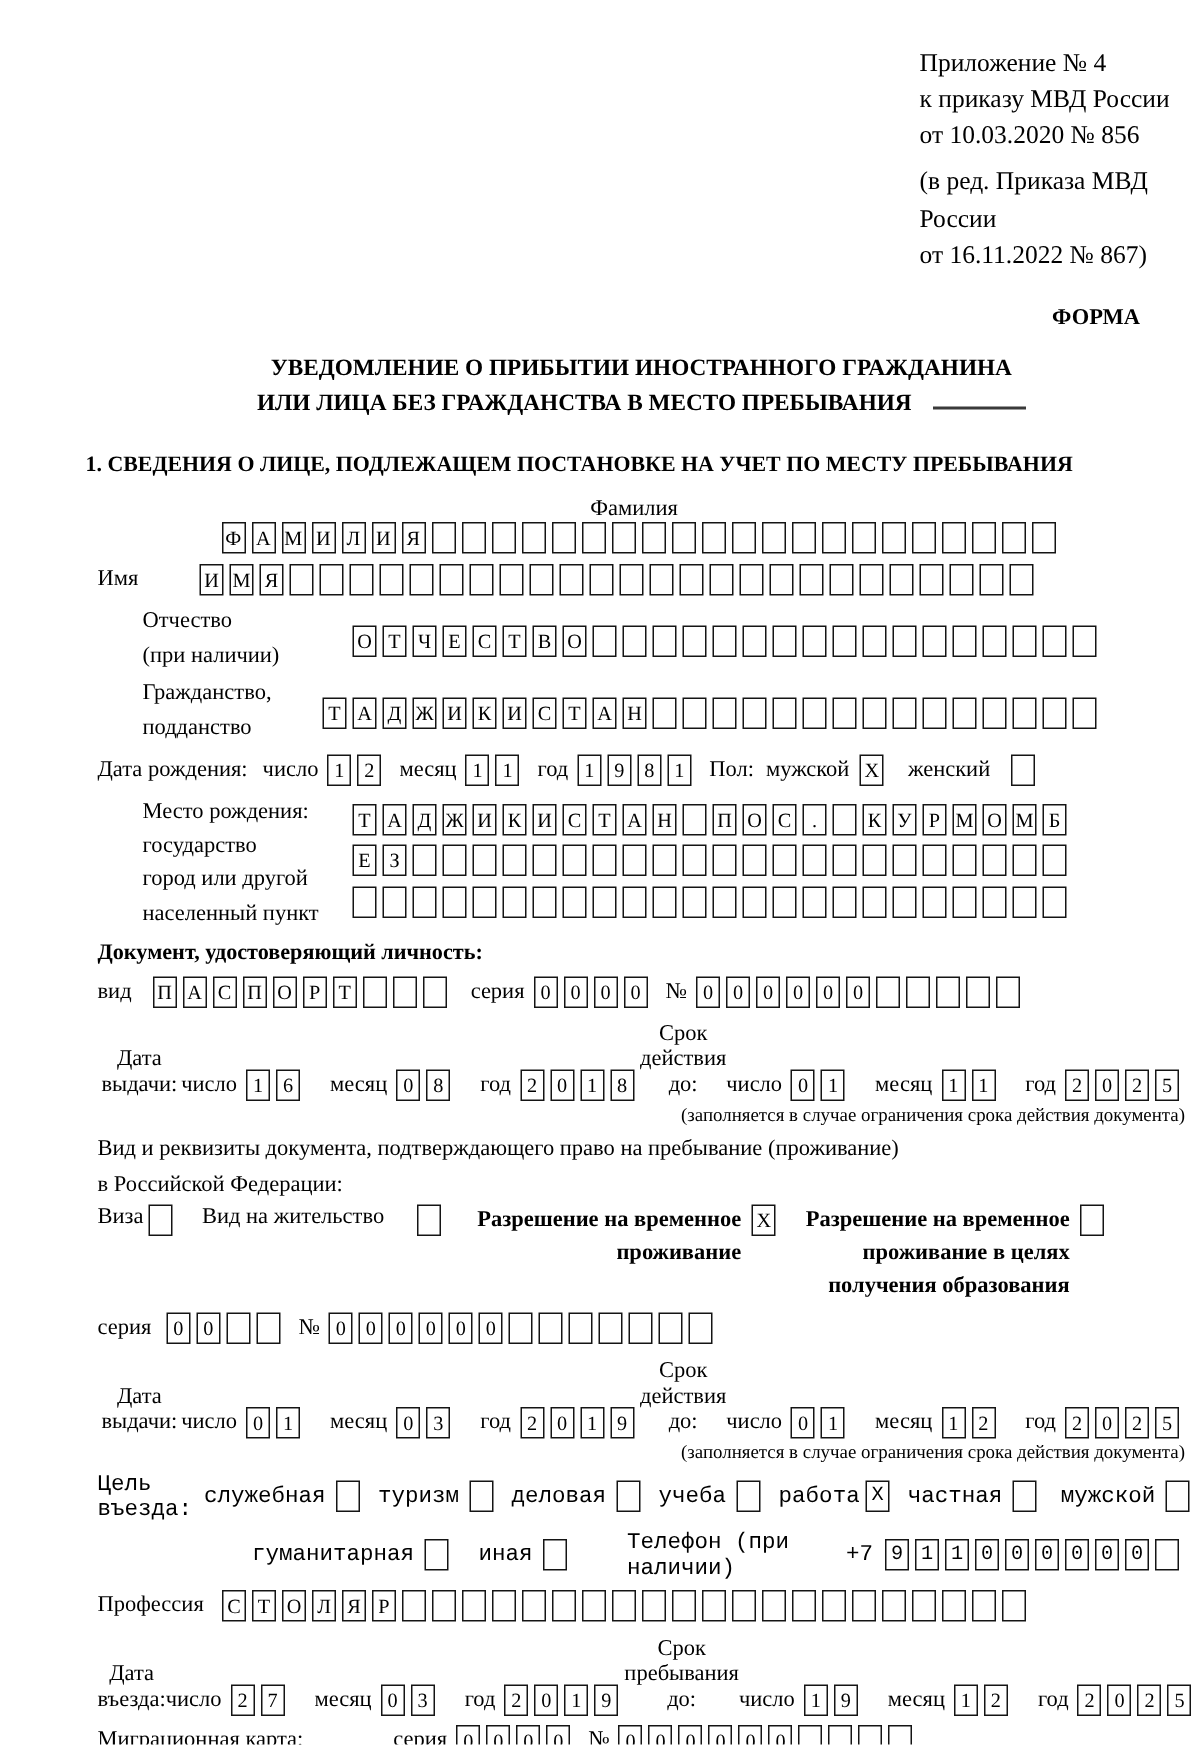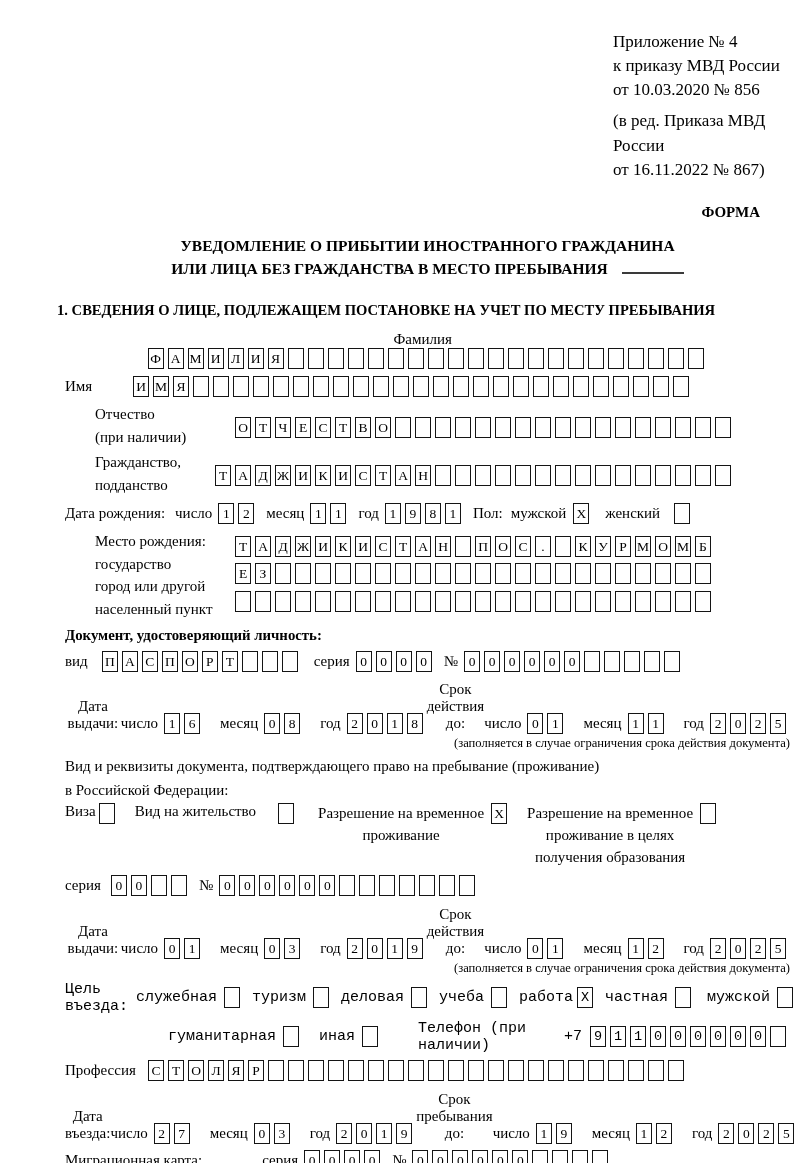--- a/index.html
+++ b/index.html
@@ -53,21 +53,21 @@
   .date-col.left { width: 368px; }
   .date-col.right { flex: 1; }
   .date-head { text-align: center; margin-bottom: 2px; }
   .date-line { display: flex; align-items: center; }
   .dl-lbl { margin-right: 6px; }
   .dl-gap { margin-left: 16px; }
   .note-right { text-align: right; font-size: 12.6px; margin-top: 2px; }
 
   .plain-line { margin-top: 7px; }
   .perm-row { display: flex; align-items: flex-start; margin-top: 4px; }
-  .perm-text-center { text-align: center; line-height: 1.45; } .mr10 { margin-right: 10px; } .mr14 { margin-right: 14px; }
+  .perm-text-center { text-align: right; line-height: 1.45; font-weight: bold; } .mr10 { margin-right: 10px; } .mr14 { margin-right: 14px; }
   .ml8 { margin-left: 8px; } .ml12 { margin-left: 12px; } .ml16 { margin-left: 16px; } .ml20 { margin-left: 20px; }
 
   .purpose-row { display: flex; align-items: center; margin-top: 5px; min-height: 28px; font-family: Liberation Mono, monospace; }
   .indent103 { margin-left: 103px; }
 
   .rep-row { display: flex; align-items: flex-start; margin-top: 6px; }
 </style>
 </head>
 <body>
 

